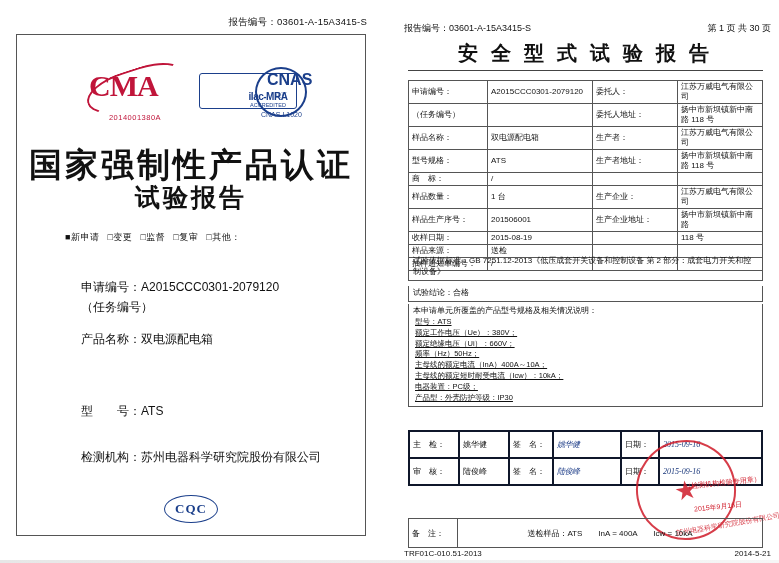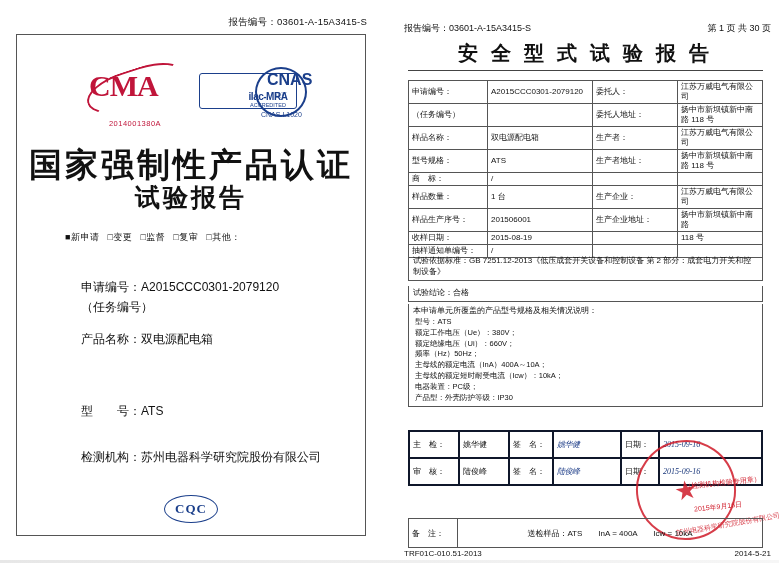--- a/index.html
+++ b/index.html
@@ -7,21 +7,21 @@
   .page{position:absolute;top:0;left:0;width:779px;height:563px;}
 
   
   .left-wrap{position:absolute;left:8px;top:8px;width:365px;height:548px;}
   .left-reportno{position:absolute;right:6px;top:8px;font-size:9.5px;letter-spacing:.2px;white-space:nowrap;}
   .left-box{position:absolute;left:8px;top:26px;width:348px;height:500px;border:1px solid #555;background:#fff;}
 
   .logos{position:absolute;left:0;top:30px;width:100%;height:62px;}
   .logo-cma{position:absolute;left:72px;top:6px;width:92px;height:46px;}
   .cma-text{font-family:"Liberation Serif","DejaVu Serif",serif;font-size:30px;font-weight:bold;color:#c0153a;letter-spacing:-1px;line-height:30px;}
-  .cma-sub{font-size:7.5px;color:#c0153a;text-align:center;margin-top:18px;letter-spacing:.5px;}
+  .cma-sub{font-size:7.5px;color:#c0153a;text-align:center;margin-top:12px;letter-spacing:.5px;}
   .cma-arc{position:absolute;left:-4px;top:-2px;width:98px;height:34px;border:2px solid #c0153a;border-radius:50%/60%;border-bottom-color:transparent;border-right-color:transparent;transform:rotate(-18deg);}
   .logo-ilac{position:absolute;left:182px;top:8px;width:56px;height:34px;border:1px solid #1b3f8b;border-radius:3px;display:flex;flex-direction:column;align-items:center;justify-content:flex-end;padding-left:40px;}
   .ilac-top{font-size:10px;font-weight:bold;color:#1b3f8b;letter-spacing:-.5px;}
   .ilac-bot{font-size:5.5px;color:#1b3f8b;}
   .logo-cnas{position:absolute;left:238px;top:2px;width:86px;height:50px;}
   .cnas-circle{position:absolute;left:0;top:0;width:48px;height:46px;border:2px solid #1b3f8b;border-radius:50%;}
   .cnas-name{position:absolute;left:12px;top:4px;font-size:16px;font-weight:bold;color:#1b3f8b;letter-spacing:0px;}
   .cnas-cn{position:absolute;left:20px;top:24px;font-size:6px;color:#1b3f8b;}
   .cnas-code{position:absolute;left:6px;top:44px;font-size:7px;color:#1b3f8b;white-space:nowrap;}
 
@@ -54,21 +54,21 @@
   td.lbl{width:72px;}
   td.val{width:98px;}
   td.lbl2{width:78px;}
   td.val2{width:auto;}
   .sub{font-size:7.5px;}
 
   .blk{position:absolute;left:10px;width:355px;border:1px solid #555;border-top:none;font-size:8px;padding:2px 4px;box-sizing:border-box;line-height:1.35;}
   .b-std{top:246px;}
   .b-concl{top:278px;}
   .b-desc{top:296px;}
-  .spec{font-size:7.5px;line-height:1.45;padding-left:2px;}
+  .spec{font-size:7.5px;line-height:1.45;padding-left:2px;text-decoration:underline;}
 
   table.sign{position:absolute;left:10px;top:422px;width:355px;border-collapse:collapse;table-layout:fixed;}
   table.sign td{border:2px solid #0f172a;font-size:8px;padding:3px 3px;height:19px;vertical-align:middle;}
   .hand{font-family:"Liberation Serif","DejaVu Serif",serif;font-style:italic;color:#18367a;font-size:9px;}
   .sig-img{font-family:"Liberation Serif","DejaVu Serif",serif;font-style:italic;color:#1a3a86;font-size:11px;letter-spacing:-.5px;}
 
   .stamp{position:absolute;left:238px;top:432px;width:96px;height:96px;border:2.5px solid #d01c2a;border-radius:50%;transform:rotate(-10deg);opacity:.85;}
   .stamp .star{position:absolute;left:50%;top:50%;transform:translate(-50%,-50%);color:#d01c2a;font-size:26px;line-height:1;}
   .stamp .arc{position:absolute;left:0;top:0;width:96px;height:96px;}
   .stamp .arc span{position:absolute;left:48px;top:48px;font-size:7px;color:#d01c2a;transform-origin:0 0;white-space:nowrap;}
@@ -196,20 +196,26 @@
         <td class="lbl2 sub">生产企业地址：</td>
         <td class="val2">扬中市新坝镇新中南路</td>
       </tr>
       <tr>
         <td class="lbl">收样日期：</td>
         <td class="val">2015-08-19</td>
         <td class="lbl2"></td>
         <td class="val2">118 号</td>
       </tr>
       <tr>
+        <td class="lbl">样品来源：</td>
+        <td class="val">送检</td>
+        <td class="lbl2"></td>
+        <td class="val2"></td>
+      </tr>
+      <tr>
         <td class="lbl sub">抽样通知单编号：</td>
         <td class="val">/</td>
         <td class="lbl2"></td>
         <td class="val2"></td>
       </tr>
     </tbody>
       </table>
 
     <div class="blk b-std">试验依据标准：GB 7251.12-2013《低压成套开关设备和控制设备 第 2 部分：成套电力开关和控制设备》</div>
 

